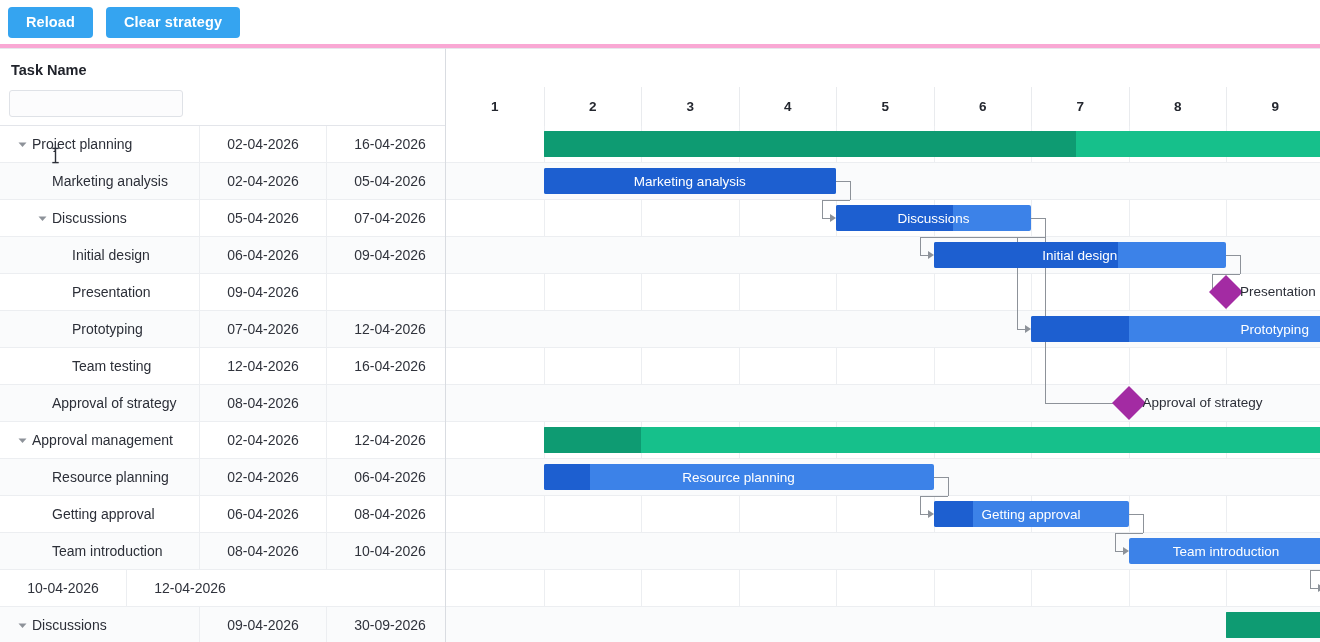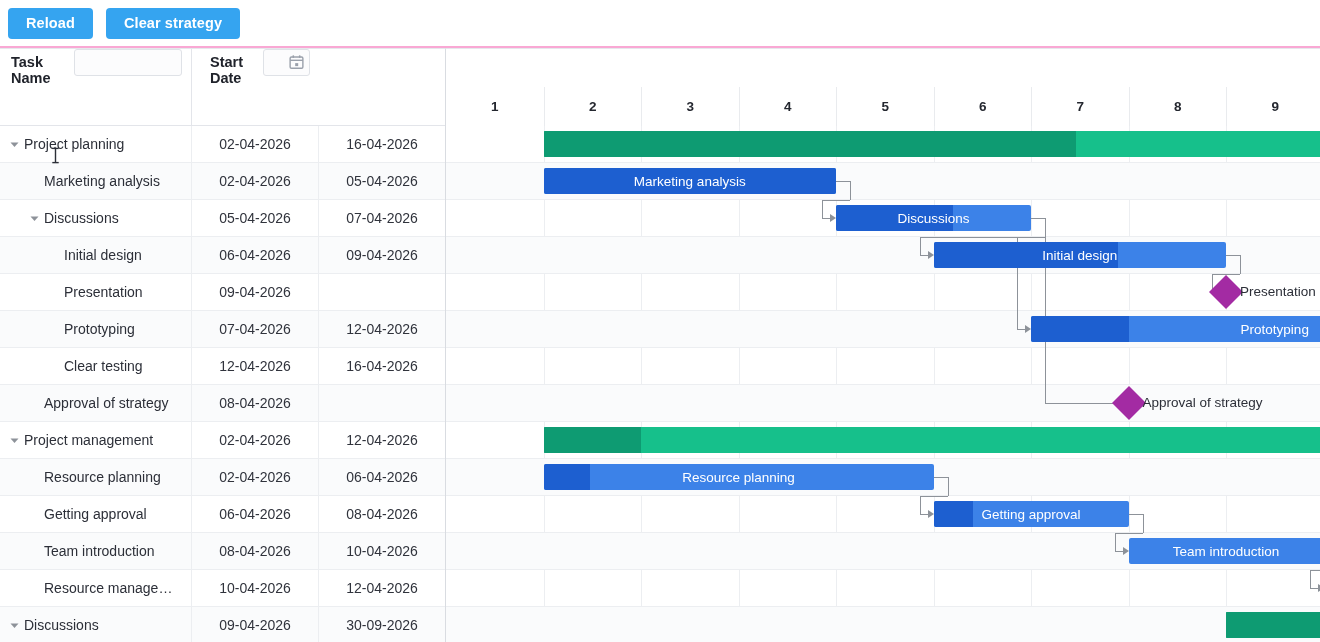--- a/index.html
+++ b/index.html
@@ -25,21 +25,21 @@
   #toolbar {
     position: absolute;
     left: 0; top: 0;
     width: 1320px;
     height: 48px;
     background: #ffffff;
     display: flex;
     align-items: center;
     padding-left: 8px;
     gap: 13px;
-    border-bottom: 2px solid #f9a8d4;
+    border-bottom: 4px solid #f9a8d4;
   }
 
   .tbtn {
     height: 31px;
     padding: 0 18px;
     border: none;
     border-radius: 4px;
     background: #35a4f0;
     color: #ffffff;
     font-family: "Liberation Sans", sans-serif;
@@ -76,21 +76,21 @@
     display: flex;
     background: #ffffff;
     border-bottom: 1px solid #e3e5ea;
   }
 
   .gcol {
     position: relative;
     border-right: 1px solid #e3e5ea;
     padding: 0;
     display: flex;
-    flex-direction: row;
+    flex-direction: column;
   }
   .gcol:last-child { border-right: none; }
   .gcol.c-name  { width: 192px; flex: 0 0 192px; }
   .gcol.c-start { width: 127px; flex: 0 0 127px; }
   .gcol.c-end   { width: 126px; flex: 0 0 126px; }
 
   .gcol-title {
     height: 42px;
     display: flex;
     align-items: center;
@@ -158,21 +158,21 @@
   .gcell {
     height: 37px;
     display: flex;
     align-items: center;
     font-size: 14px;
     color: #30333c;
     border-right: 1px solid #eceef1;
     overflow: hidden;
     white-space: nowrap;
   }
-  .gcell.n  { width: 192px; flex: 0 0 192px; padding-left: 6px; }
+  .gcell.n  { width: 192px; flex: 0 0 192px; padding-left: 6px; margin-left: 8px; }
   .gcell.s  { width: 127px; flex: 0 0 127px; justify-content: center; }
   .gcell.e  { width: 126px; flex: 0 0 126px; justify-content: center; border-right: none; }
 
   .twist {
     width: 16px;
     height: 16px;
     flex: 0 0 16px;
     display: flex;
     align-items: center;
     justify-content: center;
@@ -331,35 +331,20 @@
 
     <div id="grid">
 
       <div id="grid-header">
         <div class="gcol c-name">
           <div class="gcol-title">Task Name</div>
           <div class="gcol-filter">
             <input class="finput" type="text" placeholder="" style="">
           </div>
         </div>
-        <div class="gcol c-start">
-          <div class="gcol-title">Start Date</div>
-          <div class="gcol-filter">
-            <div class="date-wrap">
-              <input class="finput" type="text" placeholder="" style="">
-              <svg class="cal-icon" viewBox="0 0 16 16">
-                <rect x="1.2" y="2.6" width="13.6" height="12.1" rx="1.4" fill="none" stroke="#9aa0ab" stroke-width="1.5"></rect>
-                <line x1="1.2" y1="6.2" x2="14.8" y2="6.2" stroke="#9aa0ab" stroke-width="1.5"></line>
-                <line x1="4.6" y1="0.9" x2="4.6" y2="3.6" stroke="#9aa0ab" stroke-width="1.6"></line>
-                <line x1="11.4" y1="0.9" x2="11.4" y2="3.6" stroke="#9aa0ab" stroke-width="1.6"></line>
-                <rect x="6.6" y="9.2" width="3.2" height="3.2" fill="#9aa0ab"></rect>
-              </svg>
-            </div>
-          </div>
-        </div>
       </div>
 
       <svg class="caret-ibeam" viewBox="0 0 9 17">
         <line x1="4.5" y1="1.5" x2="4.5" y2="15.5" stroke="#2c2f38" stroke-width="1.4"></line>
         <line x1="1.3" y1="1.4" x2="7.7" y2="1.4" stroke="#2c2f38" stroke-width="1.4"></line>
         <line x1="1.3" y1="15.6" x2="7.7" y2="15.6" stroke="#2c2f38" stroke-width="1.4"></line>
       </svg>
 
       <div id="grid-body">
           <div class="grow">
@@ -434,21 +419,21 @@
             <div class="gcell s">07-04-2026</div>
             <div class="gcell e">12-04-2026</div>
           </div>
           <div class="grow">
             <div class="gcell n" style="padding-left: 46px;">
               <span class="twist empty">
                 <svg width="11" height="11" viewBox="0 0 11 11">
                   <path d="M1.5 3.6 L5.5 8 L9.5 3.6 Z" fill="#8d9299"></path>
                 </svg>
               </span>
-              <span class="tname">Clear testing</span>
+              <span class="tname">Team testing</span>
             </div>
             <div class="gcell s">12-04-2026</div>
             <div class="gcell e">16-04-2026</div>
           </div>
           <div class="grow alt">
             <div class="gcell n" style="padding-left: 26px;">
               <span class="twist empty">
                 <svg width="11" height="11" viewBox="0 0 11 11">
                   <path d="M1.5 3.6 L5.5 8 L9.5 3.6 Z" fill="#8d9299"></path>
                 </svg>
@@ -458,21 +443,21 @@
             <div class="gcell s">08-04-2026</div>
             <div class="gcell e"></div>
           </div>
           <div class="grow">
             <div class="gcell n" style="padding-left: 6px;">
               <span class="twist">
                 <svg width="11" height="11" viewBox="0 0 11 11">
                   <path d="M1.5 3.6 L5.5 8 L9.5 3.6 Z" fill="#8d9299"></path>
                 </svg>
               </span>
-              <span class="tname">Project management</span>
+              <span class="tname">Approval management</span>
             </div>
             <div class="gcell s">02-04-2026</div>
             <div class="gcell e">12-04-2026</div>
           </div>
           <div class="grow alt">
             <div class="gcell n" style="padding-left: 26px;">
               <span class="twist empty">
                 <svg width="11" height="11" viewBox="0 0 11 11">
                   <path d="M1.5 3.6 L5.5 8 L9.5 3.6 Z" fill="#8d9299"></path>
                 </svg>
@@ -500,28 +485,20 @@
                 <svg width="11" height="11" viewBox="0 0 11 11">
                   <path d="M1.5 3.6 L5.5 8 L9.5 3.6 Z" fill="#8d9299"></path>
                 </svg>
               </span>
               <span class="tname">Team introduction</span>
             </div>
             <div class="gcell s">08-04-2026</div>
             <div class="gcell e">10-04-2026</div>
           </div>
           <div class="grow">
-            <div class="gcell n" style="padding-left: 26px;">
-              <span class="twist empty">
-                <svg width="11" height="11" viewBox="0 0 11 11">
-                  <path d="M1.5 3.6 L5.5 8 L9.5 3.6 Z" fill="#8d9299"></path>
-                </svg>
-              </span>
-              <span class="tname">Resource manage…</span>
-            </div>
             <div class="gcell s">10-04-2026</div>
             <div class="gcell e">12-04-2026</div>
           </div>
           <div class="grow alt">
             <div class="gcell n" style="padding-left: 6px;">
               <span class="twist">
                 <svg width="11" height="11" viewBox="0 0 11 11">
                   <path d="M1.5 3.6 L5.5 8 L9.5 3.6 Z" fill="#8d9299"></path>
                 </svg>
               </span>

